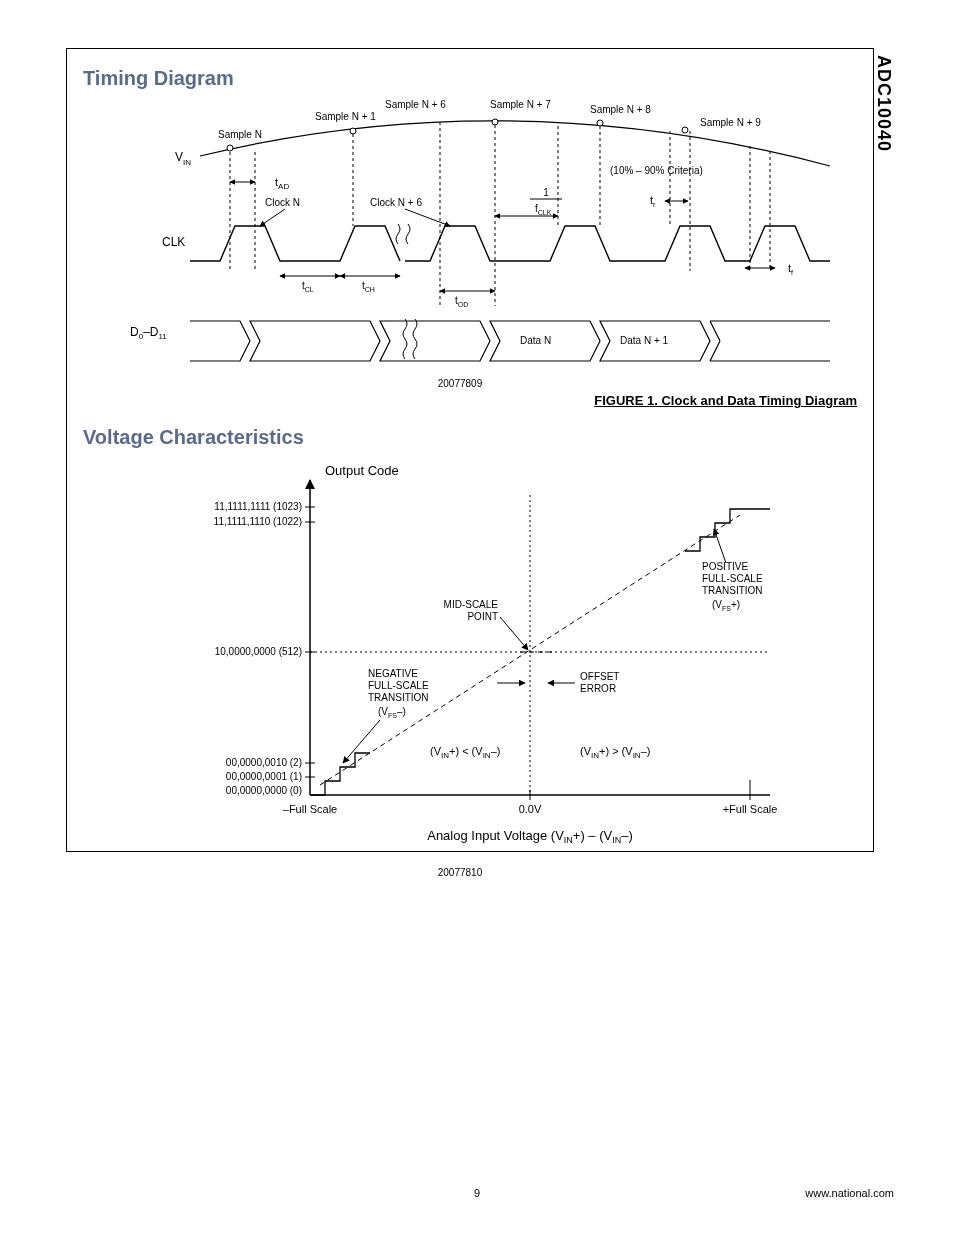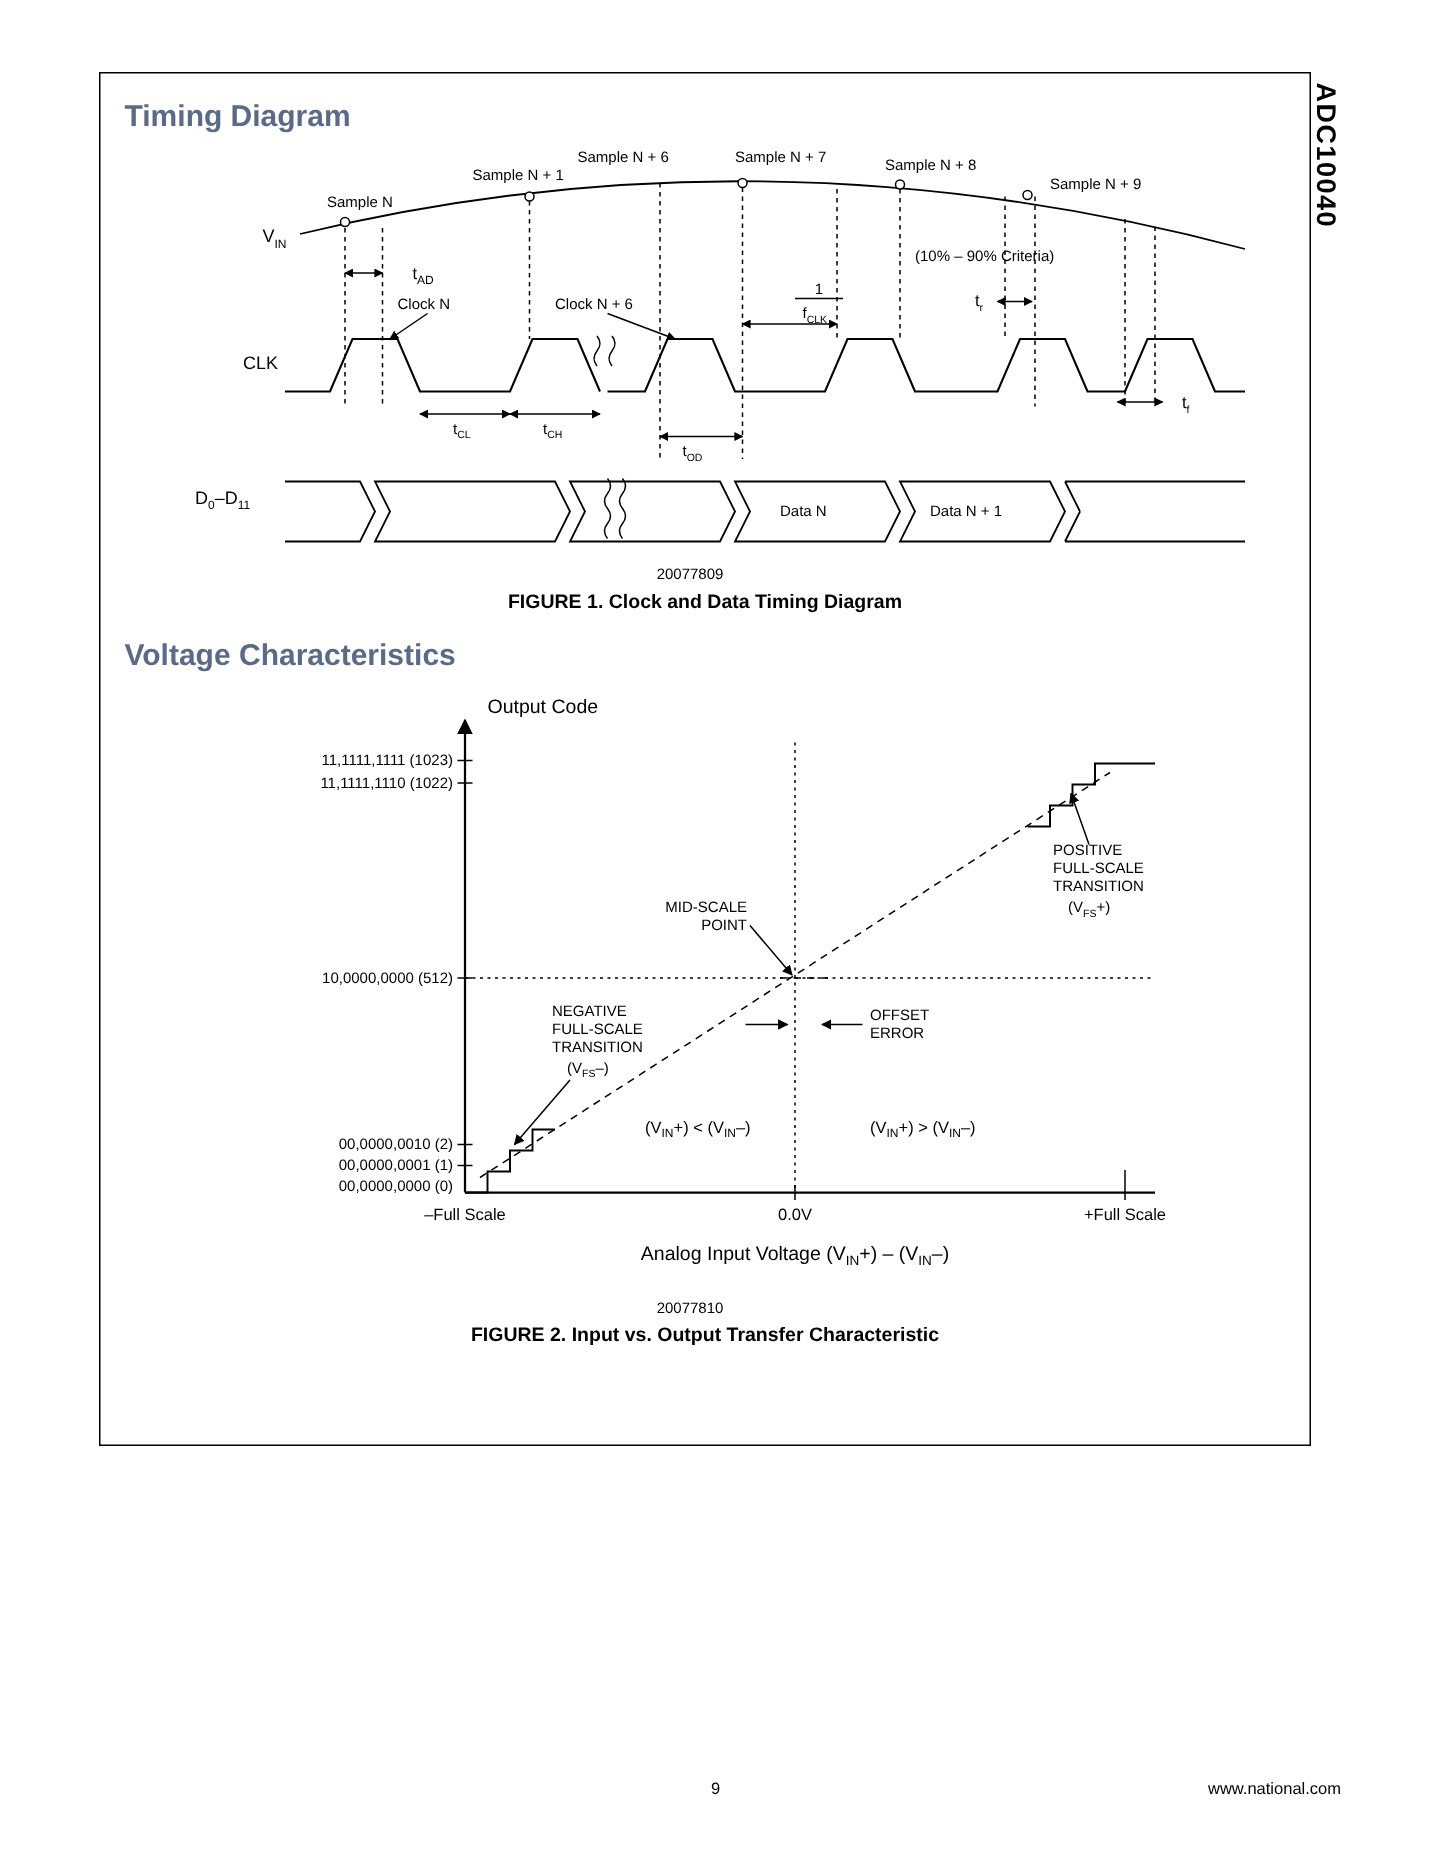--- a/index.html
+++ b/index.html
@@ -1,21 +1,21 @@
 <!DOCTYPE html>
 <html><head>
 <meta charset="utf-8">
 <style>
   html, body { margin:0; padding:0; background:#fff; }
   body { font-family: Arial, Helvetica, sans-serif; color:#000; font-size:14px; }
   .page { width:954px; height:1235px; position:relative; box-sizing:border-box; }
   .sidelabel { position:absolute; right:60px; top:55px; writing-mode:vertical-rl; font-weight:bold; font-size:18px; letter-spacing:1px; }
-  .content { position:absolute; left:66px; top:48px; width:808px; height:916px; border:1px solid #000; box-sizing:border-box; padding:18px 16px 10px 16px; }
+  .content { position:absolute; left:66px; top:48px; width:808px; height:804px; border:1px solid #000; box-sizing:border-box; padding:18px 16px 10px 16px; }
   h2.section { color:#5a6b8a; font-size:20px; font-weight:bold; margin:0 0 6px 0; }
-  .figcap { text-align:center; font-weight:bold; font-size:13px; margin:4px 0 18px 0; }
+  .figcap { text-align:right; font-weight:bold; font-size:13px; margin:4px 0 18px 0;text-decoration:underline; }
   .figid { text-align:center; font-size:10px; padding-right:20px; margin-top:2px; }
   .diagram-holder { width:100%; }
   .footer-pg { position:absolute; left:0; width:954px; text-align:center; font-size:11px; bottom:36px; }
   .footer-url { position:absolute; right:60px; bottom:36px; font-size:11px;text-align:center; }
   svg { display:block; margin:0 auto; }
   svg text { font-family: Arial, Helvetica, sans-serif; }
 </style>
 </head>
 <body>
 
@@ -190,19 +190,18 @@
         <text x="450" y="300" font-size="11"><tspan>(V</tspan><tspan dy="3" font-size="8">IN</tspan><tspan dy="-3">+) &gt; (V</tspan><tspan dy="3" font-size="8">IN</tspan><tspan dy="-3">–)</tspan></text>
 
         <text x="180" y="358" font-size="11" text-anchor="middle">–Full Scale</text>
         <text x="400" y="358" font-size="11" text-anchor="middle">0.0V</text>
         <text x="620" y="358" font-size="11" text-anchor="middle">+Full Scale</text>
 
         <text x="400" y="385" font-size="13" text-anchor="middle"><tspan>Analog Input Voltage (V</tspan><tspan dy="3" font-size="9">IN</tspan><tspan dy="-3">+) – (V</tspan><tspan dy="3" font-size="9">IN</tspan><tspan dy="-3">–)</tspan></text>
       </svg>
     </div>
     <div class="figid">20077810</div>
-    <div class="figcap">FIGURE 2. Input vs. Output Transfer Characteristic</div>
 
   </div>
 
   <div class="footer-pg">9</div>
   <div class="footer-url">www.national.com</div>
 </div>
 
 </body></html>

